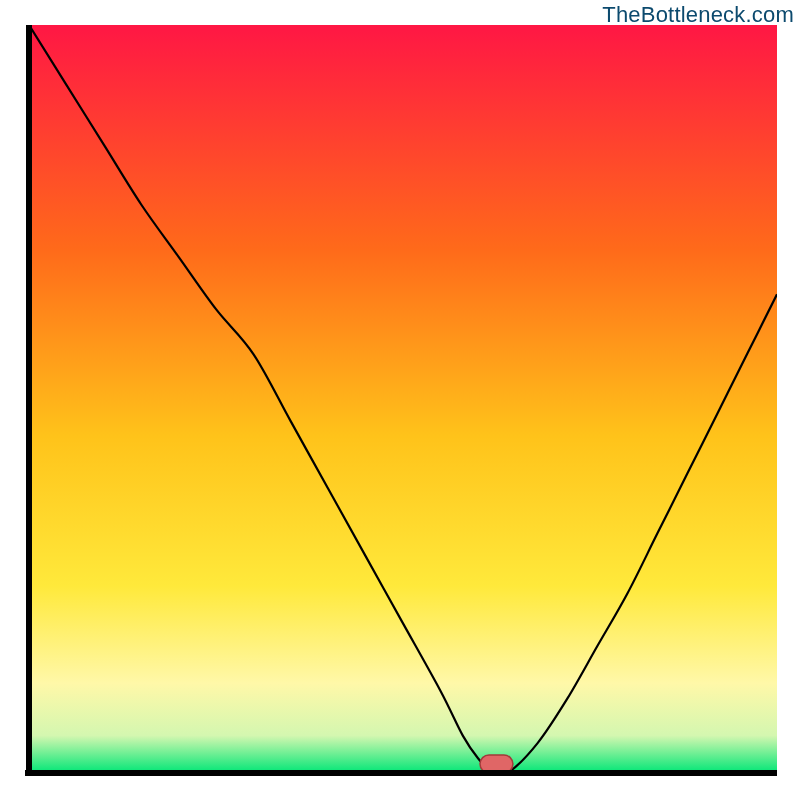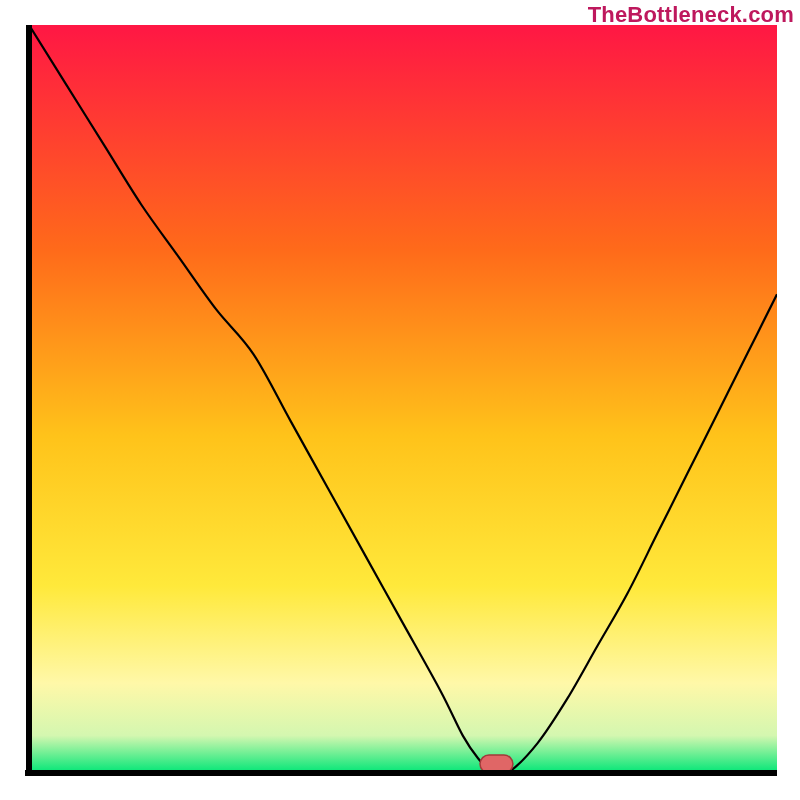--- a/index.html
+++ b/index.html
@@ -12,23 +12,23 @@
   }
   .container {
     position: relative;
     width: 800px;
     height: 800px;
   }
   .watermark {
     position: absolute;
     top: 2px;
     right: 6px;
-    color: #be185d;
+    color: #0c4a6e;
     font-size: 22px;
-    font-weight: 700;
+    font-weight: 400;
     letter-spacing: 0.2px;
   }
   .plot-area {
     position: absolute;
     left: 25px;
     top: 25px;
     width: 752px;
     height: 752px;
     box-sizing: border-box;
   }

